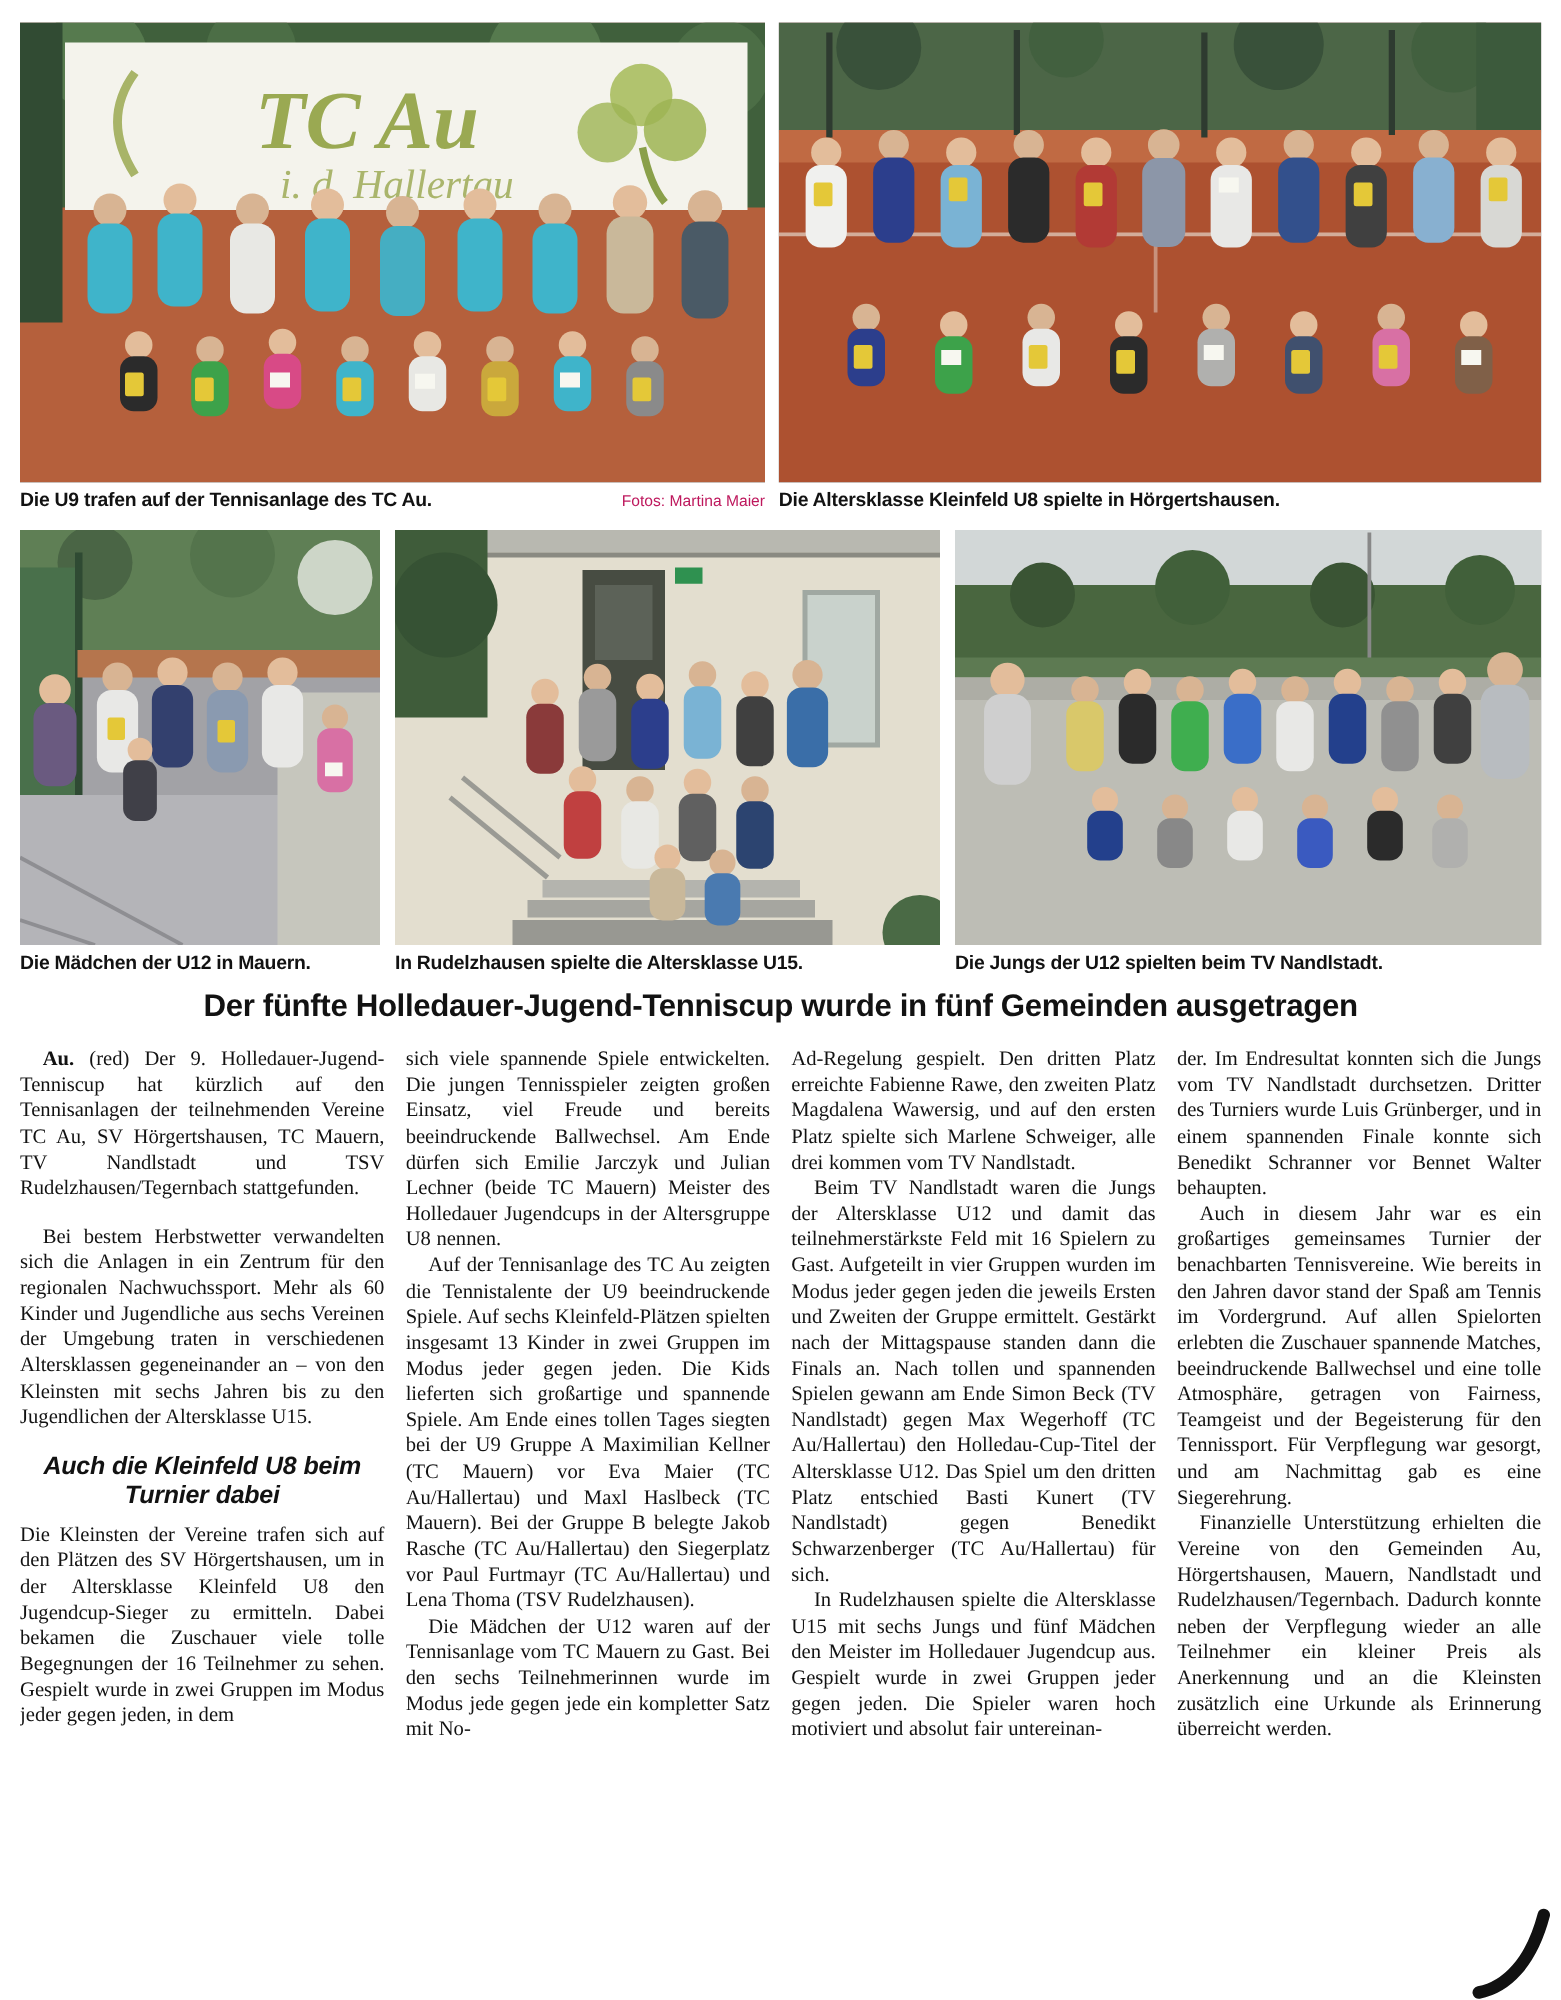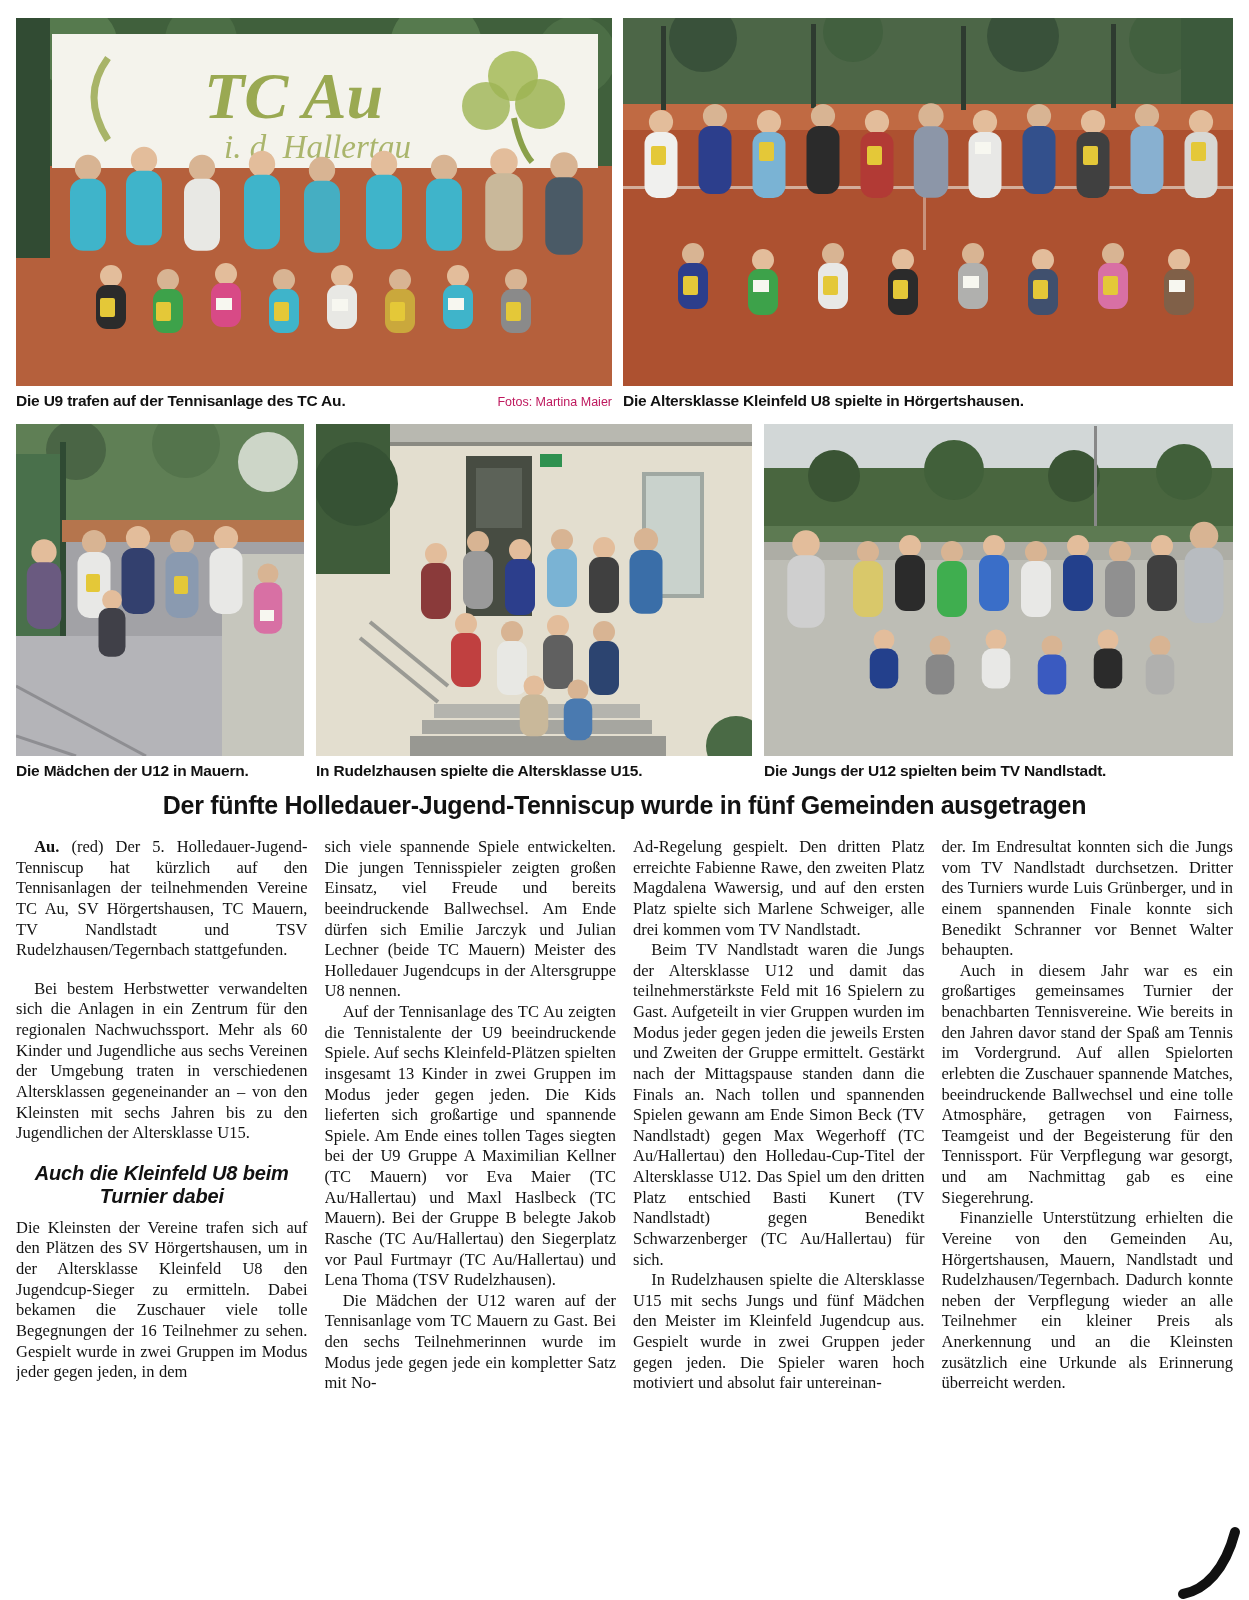--- a/index.html
+++ b/index.html
@@ -483,36 +483,36 @@
         <span class="caption">Die Jungs der U12 spielten beim TV Nandlstadt.</span>
       </div>
     </div>
   </div>
 
   <div class="subheadline">Der fünfte Holledauer-Jugend-Tenniscup wurde in fünf Gemeinden ausgetragen</div>
 
   <div class="body-cols">
 
     <div class="col">
-      <p class="gap-after"><span class="dateline">Au.</span><span> (red) Der 5. Holledauer-Jugend-Tenniscup hat kürzlich auf den Tennisanlagen der teilnehmenden Vereine TC Au, SV Hörgertshausen, TC Mauern, TV Nandlstadt und TSV Rudelzhausen/Tegernbach stattgefunden.</span></p>
+      <p class="gap-after"><span class="dateline">Au.</span><span> (red) Der 9. Holledauer-Jugend-Tenniscup hat kürzlich auf den Tennisanlagen der teilnehmenden Vereine TC Au, SV Hörgertshausen, TC Mauern, TV Nandlstadt und TSV Rudelzhausen/Tegernbach stattgefunden.</span></p>
       <p>Bei bestem Herbstwetter verwandelten sich die Anlagen in ein Zentrum für den regionalen Nachwuchssport. Mehr als 60 Kinder und Jugendliche aus sechs Vereinen der Umgebung traten in verschiedenen Altersklassen gegeneinander an – von den Kleinsten mit sechs Jahren bis zu den Jugendlichen der Altersklasse U15.</p>
       <div class="crosshead">Auch die Kleinfeld U8 beim Turnier dabei</div>
       <p class="noindent">Die Kleinsten der Vereine trafen sich auf den Plätzen des SV Hörgertshausen, um in der Altersklasse Kleinfeld U8 den Jugendcup-Sieger zu ermitteln. Dabei bekamen die Zuschauer viele tolle Begegnungen der 16 Teilnehmer zu sehen. Gespielt wurde in zwei Gruppen im Modus jeder gegen jeden, in dem</p>
     </div>
 
     <div class="col">
       <p class="noindent">sich viele spannende Spiele entwickelten. Die jungen Tennisspieler zeigten großen Einsatz, viel Freude und bereits beeindruckende Ballwechsel. Am Ende dürfen sich Emilie Jarczyk und Julian Lechner (beide TC Mauern) Meister des Holledauer Jugendcups in der Altersgruppe U8 nennen.</p>
       <p>Auf der Tennisanlage des TC Au zeigten die Tennistalente der U9 beeindruckende Spiele. Auf sechs Kleinfeld-Plätzen spielten insgesamt 13 Kinder in zwei Gruppen im Modus jeder gegen jeden. Die Kids lieferten sich großartige und spannende Spiele. Am Ende eines tollen Tages siegten bei der U9 Gruppe A Maximilian Kellner (TC Mauern) vor Eva Maier (TC Au/Hallertau) und Maxl Haslbeck (TC Mauern). Bei der Gruppe B belegte Jakob Rasche (TC Au/Hallertau) den Siegerplatz vor Paul Furtmayr (TC Au/Hallertau) und Lena Thoma (TSV Rudelzhausen).</p>
       <p>Die Mädchen der U12 waren auf der Tennisanlage vom TC Mauern zu Gast. Bei den sechs Teilnehmerinnen wurde im Modus jede gegen jede ein kompletter Satz mit No-</p>
     </div>
 
     <div class="col">
       <p class="noindent">Ad-Regelung gespielt. Den dritten Platz erreichte Fabienne Rawe, den zweiten Platz Magdalena Wawersig, und auf den ersten Platz spielte sich Marlene Schweiger, alle drei kommen vom TV Nandlstadt.</p>
       <p>Beim TV Nandlstadt waren die Jungs der Altersklasse U12 und damit das teilnehmerstärkste Feld mit 16 Spielern zu Gast. Aufgeteilt in vier Gruppen wurden im Modus jeder gegen jeden die jeweils Ersten und Zweiten der Gruppe ermittelt. Gestärkt nach der Mittagspause standen dann die Finals an. Nach tollen und spannenden Spielen gewann am Ende Simon Beck (TV Nandlstadt) gegen Max Wegerhoff (TC Au/Hallertau) den Holledau-Cup-Titel der Altersklasse U12. Das Spiel um den dritten Platz entschied Basti Kunert (TV Nandlstadt) gegen Benedikt Schwarzenberger (TC Au/Hallertau) für sich.</p>
-      <p>In Rudelzhausen spielte die Altersklasse U15 mit sechs Jungs und fünf Mädchen den Meister im Kleinfeld Jugendcup aus. Gespielt wurde in zwei Gruppen jeder gegen jeden. Die Spieler waren hoch motiviert und absolut fair untereinan-</p>
+      <p>In Rudelzhausen spielte die Altersklasse U15 mit sechs Jungs und fünf Mädchen den Meister im Holledauer Jugendcup aus. Gespielt wurde in zwei Gruppen jeder gegen jeden. Die Spieler waren hoch motiviert und absolut fair untereinan-</p>
     </div>
 
     <div class="col">
       <p class="noindent">der. Im Endresultat konnten sich die Jungs vom TV Nandlstadt durchsetzen. Dritter des Turniers wurde Luis Grünberger, und in einem spannenden Finale konnte sich Benedikt Schranner vor Bennet Walter behaupten.</p>
       <p>Auch in diesem Jahr war es ein großartiges gemeinsames Turnier der benachbarten Tennisvereine. Wie bereits in den Jahren davor stand der Spaß am Tennis im Vordergrund. Auf allen Spielorten erlebten die Zuschauer spannende Matches, beeindruckende Ballwechsel und eine tolle Atmosphäre, getragen von Fairness, Teamgeist und der Begeisterung für den Tennissport. Für Verpflegung war gesorgt, und am Nachmittag gab es eine Siegerehrung.</p>
       <p>Finanzielle Unterstützung erhielten die Vereine von den Gemeinden Au, Hörgertshausen, Mauern, Nandlstadt und Rudelzhausen/Tegernbach. Dadurch konnte neben der Verpflegung wieder an alle Teilnehmer ein kleiner Preis als Anerkennung und an die Kleinsten zusätzlich eine Urkunde als Erinnerung überreicht werden.</p>
     </div>
   </div>
 
   <svg class="scan-mark" viewBox="0 0 72 78">

